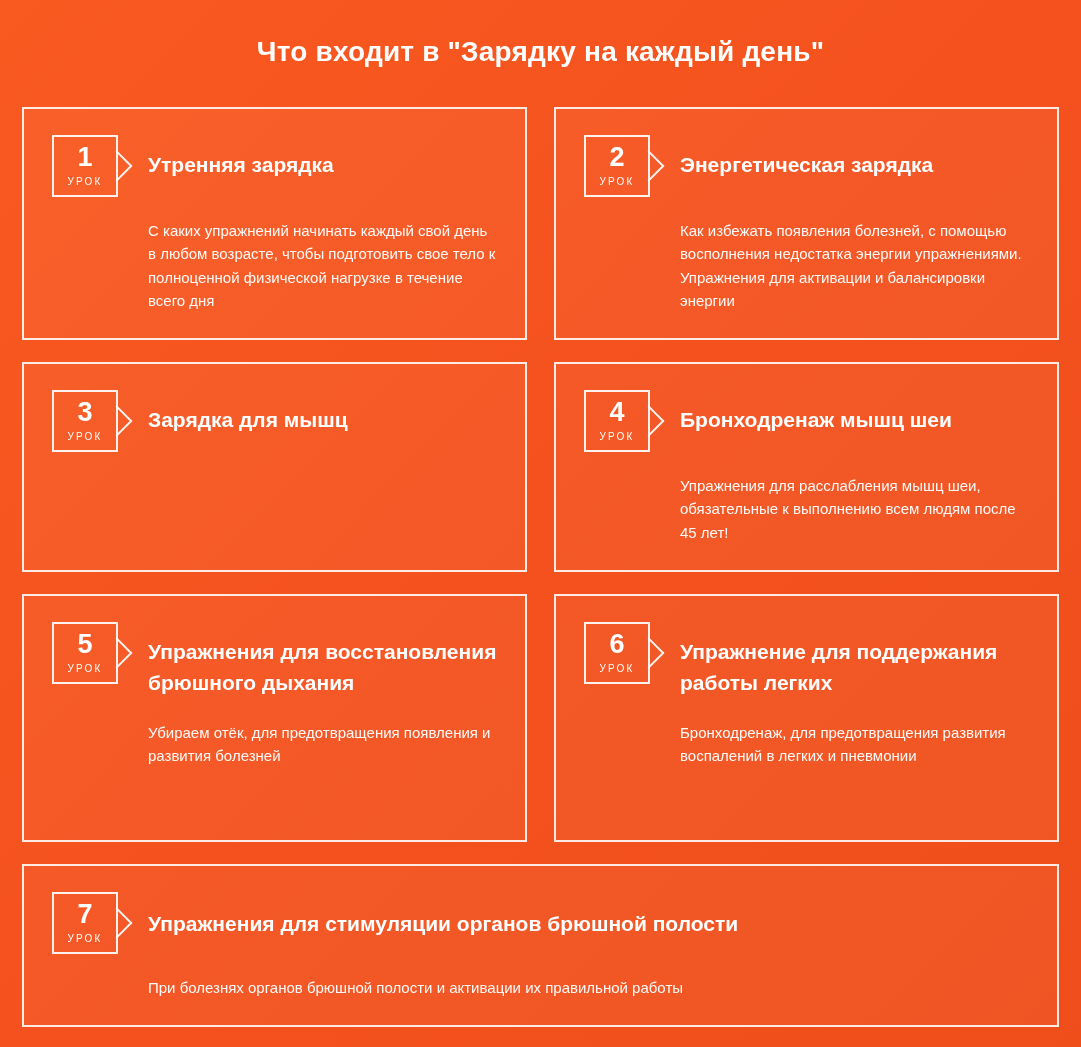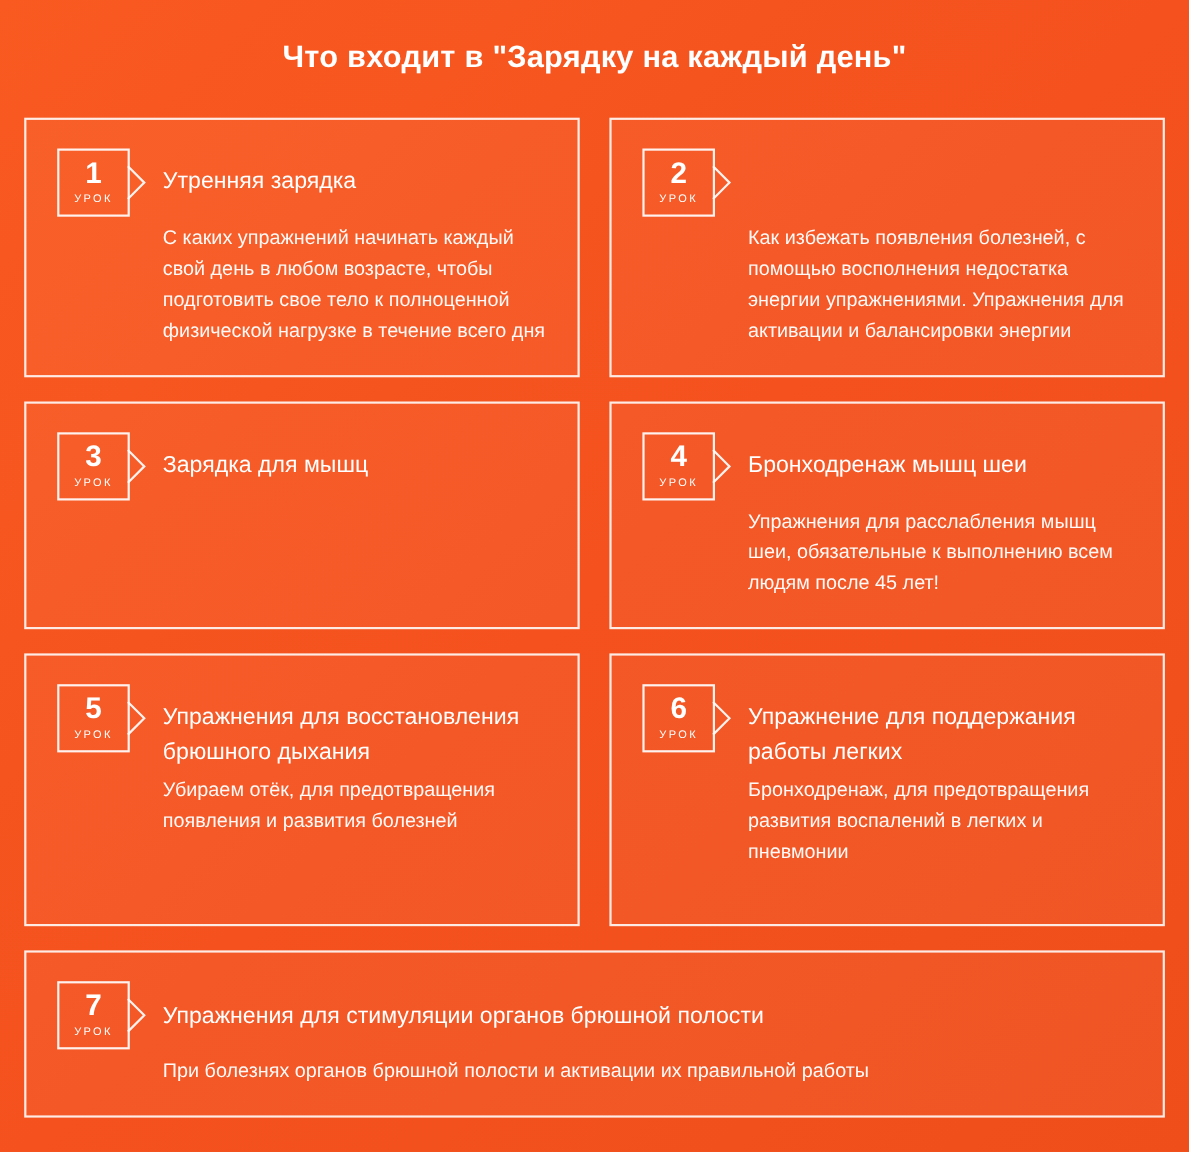--- a/index.html
+++ b/index.html
@@ -102,35 +102,35 @@
   .lesson-word {
     font-size: 10px;
     letter-spacing: 2.2px;
     margin-top: 5px;
     color: #ffffff;
     text-transform: uppercase;
     text-align: center;
   }
   .card-title {
     font-size: 21px;
-    font-weight: normal;
+    font-weight: bold;
     line-height: 1.5;
     color: #ffffff;
     padding-top: 14px;
     max-width: 360px;
   }
   .card.full .card-title {
     max-width: 900px;
     padding-top: 16px;
   }
   .card-desc {
-    font-size: 18px;
+    font-size: 15px;
     line-height: 1.55;
     color: rgba(255,255,255,0.97);
-    margin-top: 6px;
+    margin-top: 22px;
     margin-left: 96px;
     max-width: 360px;
   }
   .card.full .card-desc {
     max-width: 900px;
     margin-left: 96px;
   }
 </style>
 </head>
 <body>
@@ -151,20 +151,21 @@
       </div>
       <div class="card-desc">С каких упражнений начинать каждый свой день в любом возрасте, чтобы подготовить свое тело к полноценной физической нагрузке в течение всего дня</div>
     </div>
 
     <div class="card half h1">
       <div class="card-head">
         <div class="lesson-badge">
           <span class="lesson-num">2</span>
           <span class="lesson-word">УРОК</span>
         </div>
+        <div class="card-title">Энергетическая зарядка</div>
       </div>
       <div class="card-desc">Как избежать появления болезней, с помощью восполнения недостатка энергии упражнениями. Упражнения для активации и балансировки энергии</div>
     </div>
 
     <div class="card half h2">
       <div class="card-head">
         <div class="lesson-badge">
           <span class="lesson-num">3</span>
           <span class="lesson-word">УРОК</span>
         </div>

